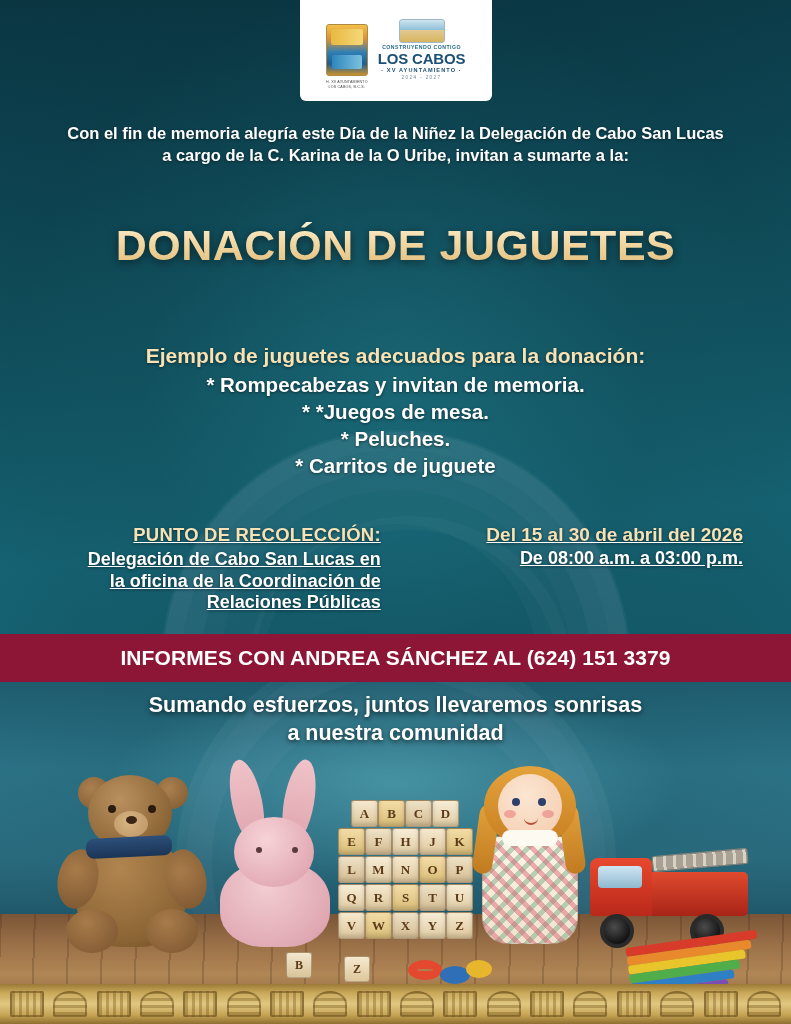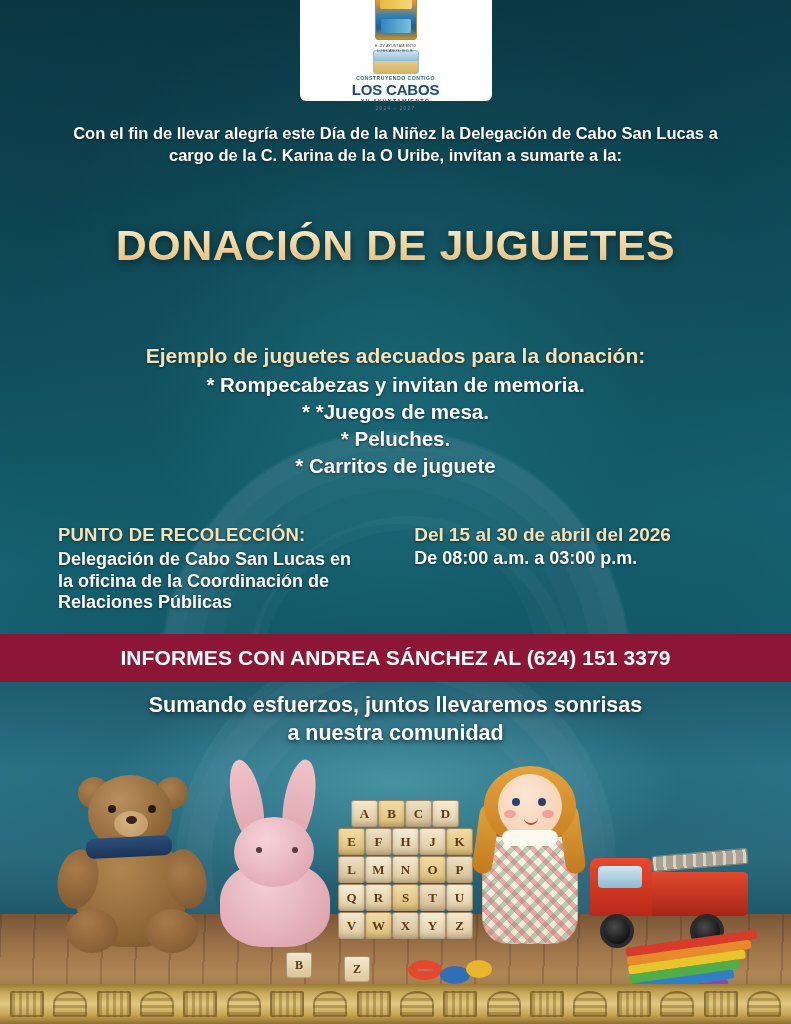--- a/index.html
+++ b/index.html
@@ -55,21 +55,20 @@
     transform: translateX(-50%);
     width: 192px;
     height: 101px;
     background: #ffffff;
     border-radius: 0 0 6px 6px;
     display: flex;
     align-items: center;
     justify-content: center;
     gap: 10px;
     padding: 6px 10px 8px 10px;
-    flex-direction: column;
   }
   .crest {
     width: 42px;
     height: 52px;
     border-radius: 3px;
     background: linear-gradient(180deg,#f2c14a 0%, #d9913a 28%, #2e7fb5 55%, #1d5f93 78%, #c8912f 100%);
     position: relative;
     border: 1px solid #b08a3c;
     overflow: hidden;
   }
@@ -193,21 +192,21 @@
   .info {
     position: absolute;
     top: 524px;
     left: 58px;
     right: 48px;
     display: flex;
     justify-content: space-between;
     align-items: flex-start;
     color: #ffffff;
   }
-  .info-col { width: 48%; text-align: left; }
+  .info-col { width: 48%; text-align: right; text-decoration: underline; }
   .info-col.left { padding-right: 6px; }
   .info-title {
     font-size: 18.5px;
     font-weight: 700;
     color: #f6e2b4;
     margin-bottom: 3px;
     text-shadow: 0 1px 3px rgba(0,0,0,.5);
     letter-spacing: .2px;
   }
   .info-text {
@@ -456,21 +455,21 @@
     </div>
     <div class="brand">
       <div class="emblem"></div>
       <div class="tag">CONSTRUYENDO CONTIGO</div>
       <div class="name">LOS CABOS</div>
       <div class="sub">· XV AYUNTAMIENTO ·</div>
       <div class="years">2024 - 2027</div>
     </div>
   </div>
 
-  <div class="intro">Con el fin de llevar alegría este Día de la Niñez la Delegación de Cabo San Lucas a cargo de la C. Karina de la O Uribe, invitan a sumarte a la:</div>
+  <div class="intro">Con el fin de memoria alegría este Día de la Niñez la Delegación de Cabo San Lucas a cargo de la C. Karina de la O Uribe, invitan a sumarte a la:</div>
 
   <div class="title">
     <div>DONACIÓN DE JUGUETES</div>
   </div>
 
   <div class="list-head">Ejemplo de juguetes adecuados para la donación:</div>
   <div class="list-items">
     <div>* Rompecabezas y invitan de memoria.</div>
     <div>* *Juegos de mesa.</div>
     <div>* Peluches.</div>

